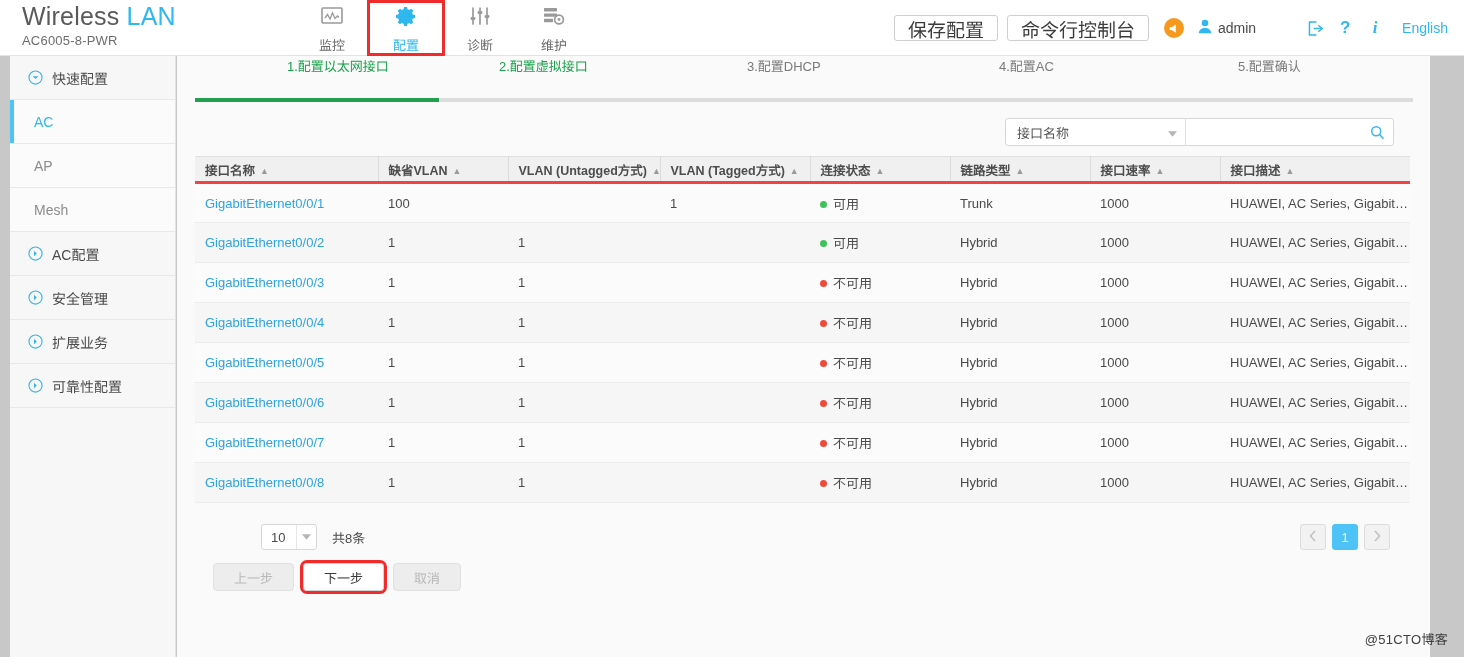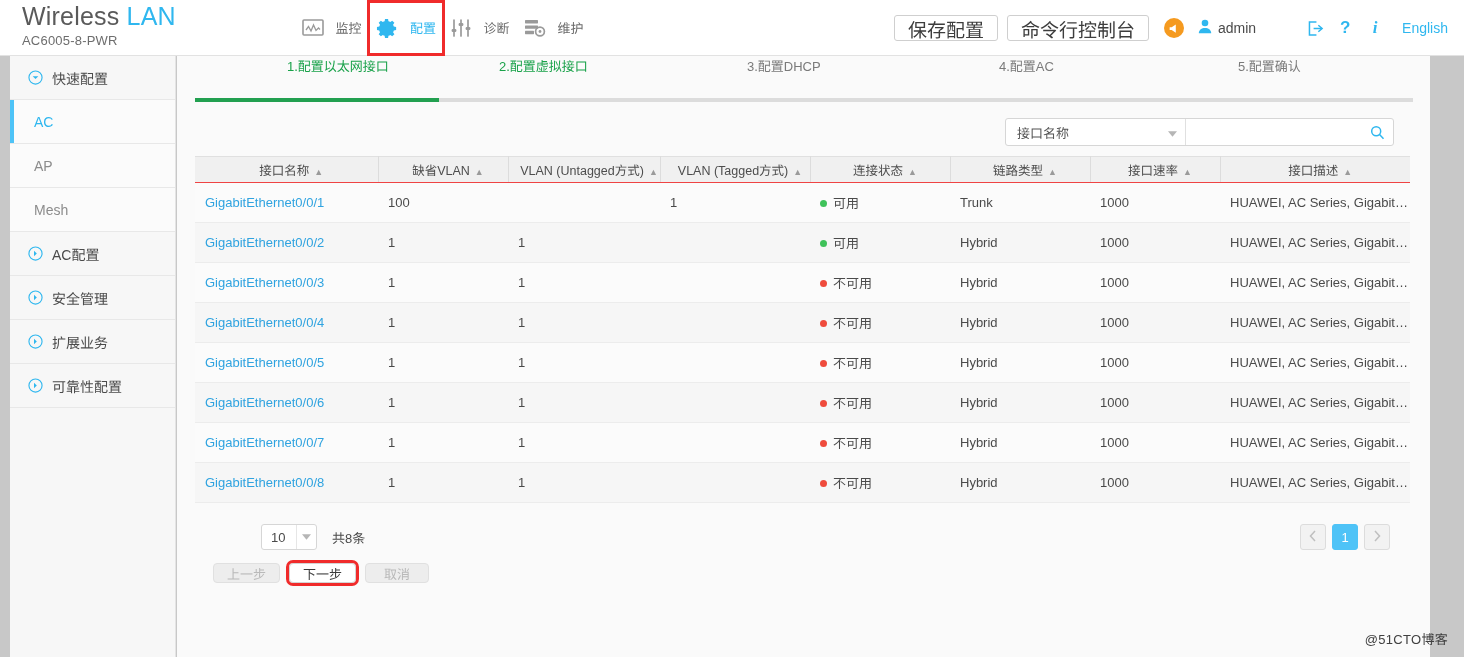--- a/index.html
+++ b/index.html
@@ -24,21 +24,21 @@
     border-bottom: 1px solid #e2e2e2;
   }
   .brand { position: absolute; left: 22px; top: 2px; }
   .brand-title { font-size: 25px; color: #5a5a5a; font-weight: 400; letter-spacing: .2px; }
   .brand-title .lan { color: #2fb7ef; }
   .brand-sub { font-size: 13px; color: #6d6d6d; margin-top: 2px; letter-spacing: .2px; }
 
   .navgroup { position: absolute; left: 295px; top: 0; height: 56px; display: flex; align-items: center; gap: 0; }
   .navitem {
     width: 74px; height: 52px;
-    display: flex; flex-direction: row; align-items: center; justify-content: center;
+    display: flex; flex-direction: column; align-items: center; justify-content: center;
     gap: 11px; cursor: pointer; position: relative;
   }
   .navitem .nav-label { font-size: 13px; color: #6b6b6b; line-height: 1; }
   .navitem.active .nav-label { color: #2fb7ef; }
   .navitem .nav-ico { height: 24px; display: flex; align-items: center; justify-content: center; }
   .navitem.highlight { outline: 3px solid #f02b2b; outline-offset: -1px; }
 
   .hdr-right { position: absolute; right: 16px; top: 0; height: 56px; display: flex; align-items: center; gap: 0; }
   .hbtn {
     height: 26px; padding: 0 13px; border: 1px solid #cfcfcf; border-radius: 3px;
@@ -103,23 +103,23 @@
   .sb-input {
     width: 175px; border: none; outline: none; font-size: 13px; padding: 0 10px;
     font-family: "Liberation Sans", sans-serif; color: #333; background: #fff;
   }
   .sb-search { width: 32px; display: flex; align-items: center; justify-content: center; cursor: pointer; }
 
   
   .table-wrap { padding: 0 20px 0 18px; }
   table.grid { width: 1215px; border-collapse: collapse; table-layout: fixed; }
   table.grid thead th {
-    background: #f0f0f0; height: 26px; font-size: 12.5px; font-weight: normal; color: #4d4d4d;
-    text-align: center; padding: 0 0 0 10px; border-right: 1px solid #dcdcdc;
-    border-top: 1px solid #e0e0e0; border-bottom: 1px solid #ef4444;
+    background: #f0f0f0; height: 26px; font-size: 12.5px; font-weight: bold; color: #4d4d4d;
+    text-align: left; padding: 0 0 0 10px; border-right: 1px solid #dcdcdc;
+    border-top: 1px solid #e0e0e0; border-bottom: 3px solid #ef4444;
     white-space: nowrap; cursor: pointer;
   }
   table.grid thead th:last-child { border-right: none; }
   .sortcaret { display: inline-block; margin-left: 5px; color: #9a9a9a; font-size: 9px; vertical-align: middle; }
   table.grid tbody td {
     height: 40px; font-size: 13px; color: #4a4a4a; padding: 0 0 0 10px;
     border-bottom: 1px solid #ececec; white-space: nowrap; overflow: hidden; text-overflow: ellipsis;
   }
   table.grid tbody tr:nth-child(even) { background: #f6f6f6; }
   table.grid tbody tr:nth-child(odd) { background: #fbfbfb; }
@@ -141,21 +141,21 @@
   .pager { margin-left: auto; display: flex; gap: 6px; }
   .pg {
     width: 26px; height: 26px; border: 1px solid #dcdcdc; border-radius: 3px; background: #f2f2f2;
     display: flex; align-items: center; justify-content: center; font-size: 12px; color: #b4b4b4; cursor: pointer;
   }
   .pg.cur { background: #4ec3f7; border-color: #4ec3f7; color: #fff; font-size: 13px; }
 
   
   .wizbtns { display: flex; align-items: center; padding-left: 18px; margin-top: 8px; gap: 0; }
   .wbtn {
-    height: 20px; min-width: 64px; padding: 0 13px; border-radius: 4px; font-size: 13px;
+    height: 28px; min-width: 64px; padding: 0 20px; border-radius: 4px; font-size: 13px;
     display: flex; align-items: center; justify-content: center; cursor: pointer;
     font-family: "Liberation Sans", sans-serif;
   }
   .wbtn.disabled { background: #ededed; border: 1px solid #e0e0e0; color: #b9b9b9; }
   .wbtn.primary { background: #fff; border: 1px solid #d4d4d4; color: #3a3a3a; }
   .wbtn-hl { outline: 3px solid #f02b2b; margin: 0 9px; }
 
   .watermark {
     position: absolute; right: 16px; bottom: 9px;
     font-size: 13px; color: #404040; letter-spacing: .3px;

